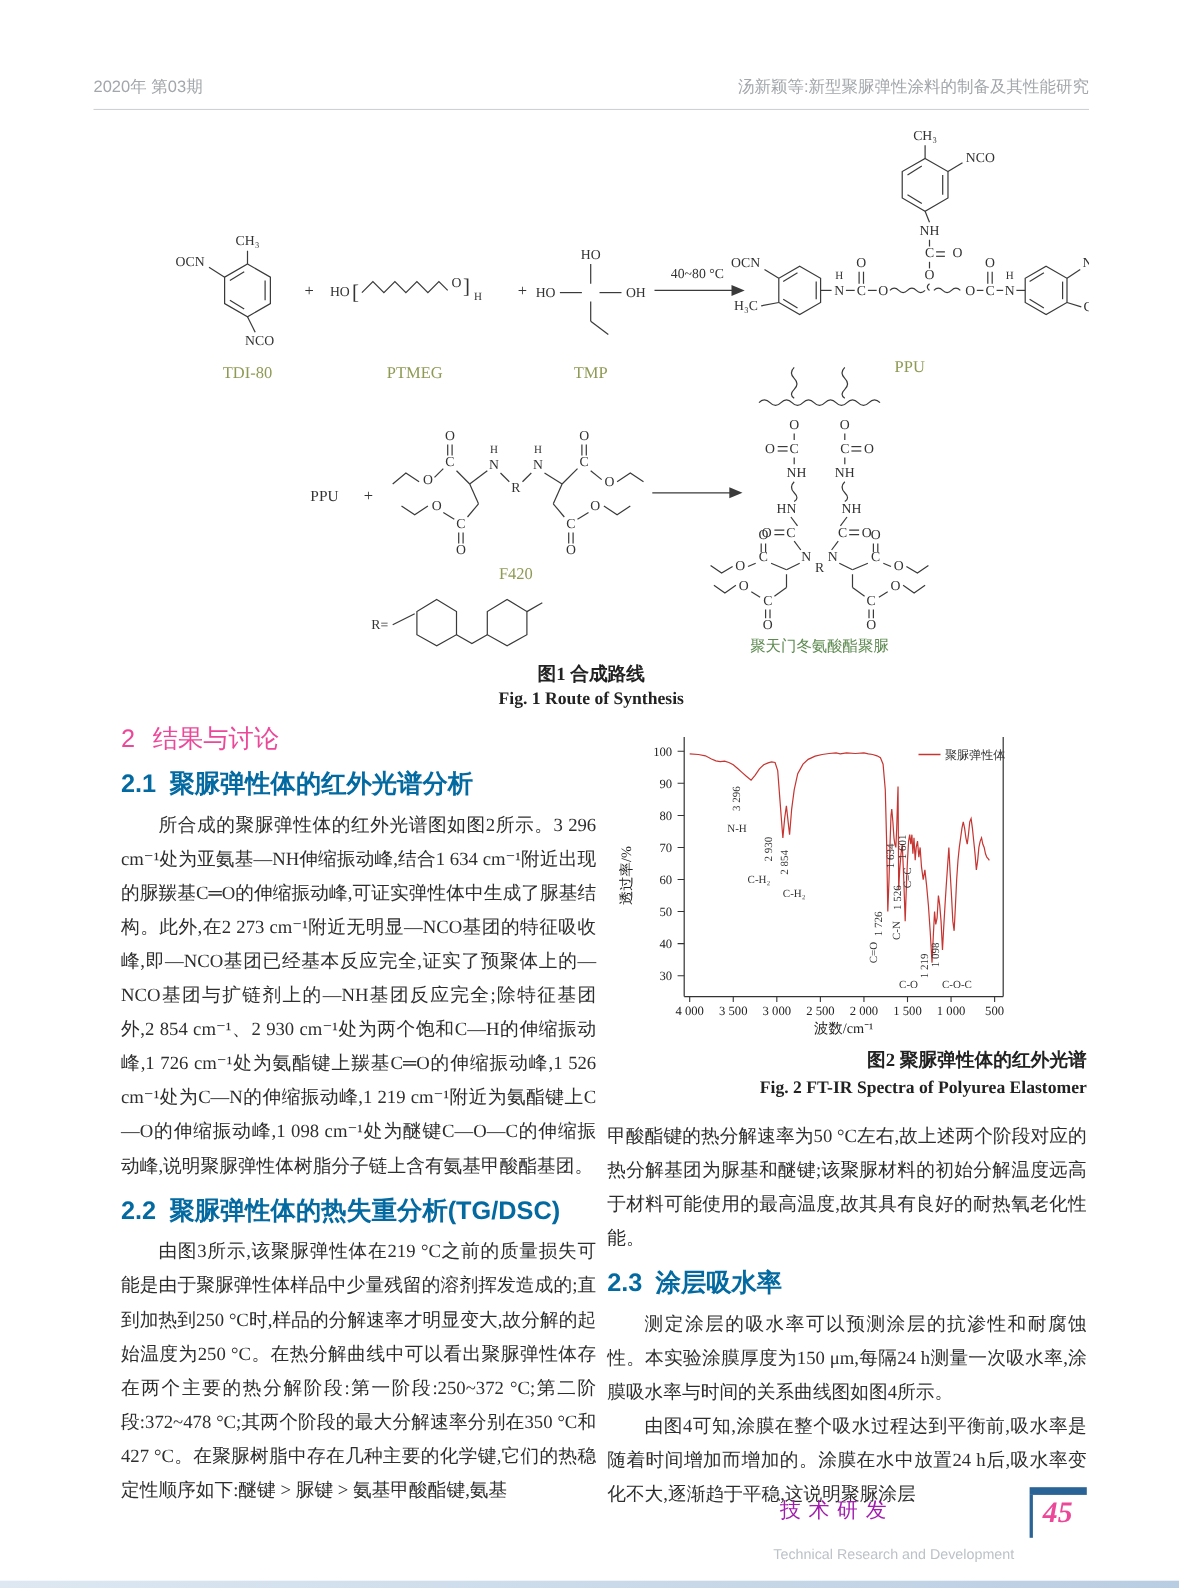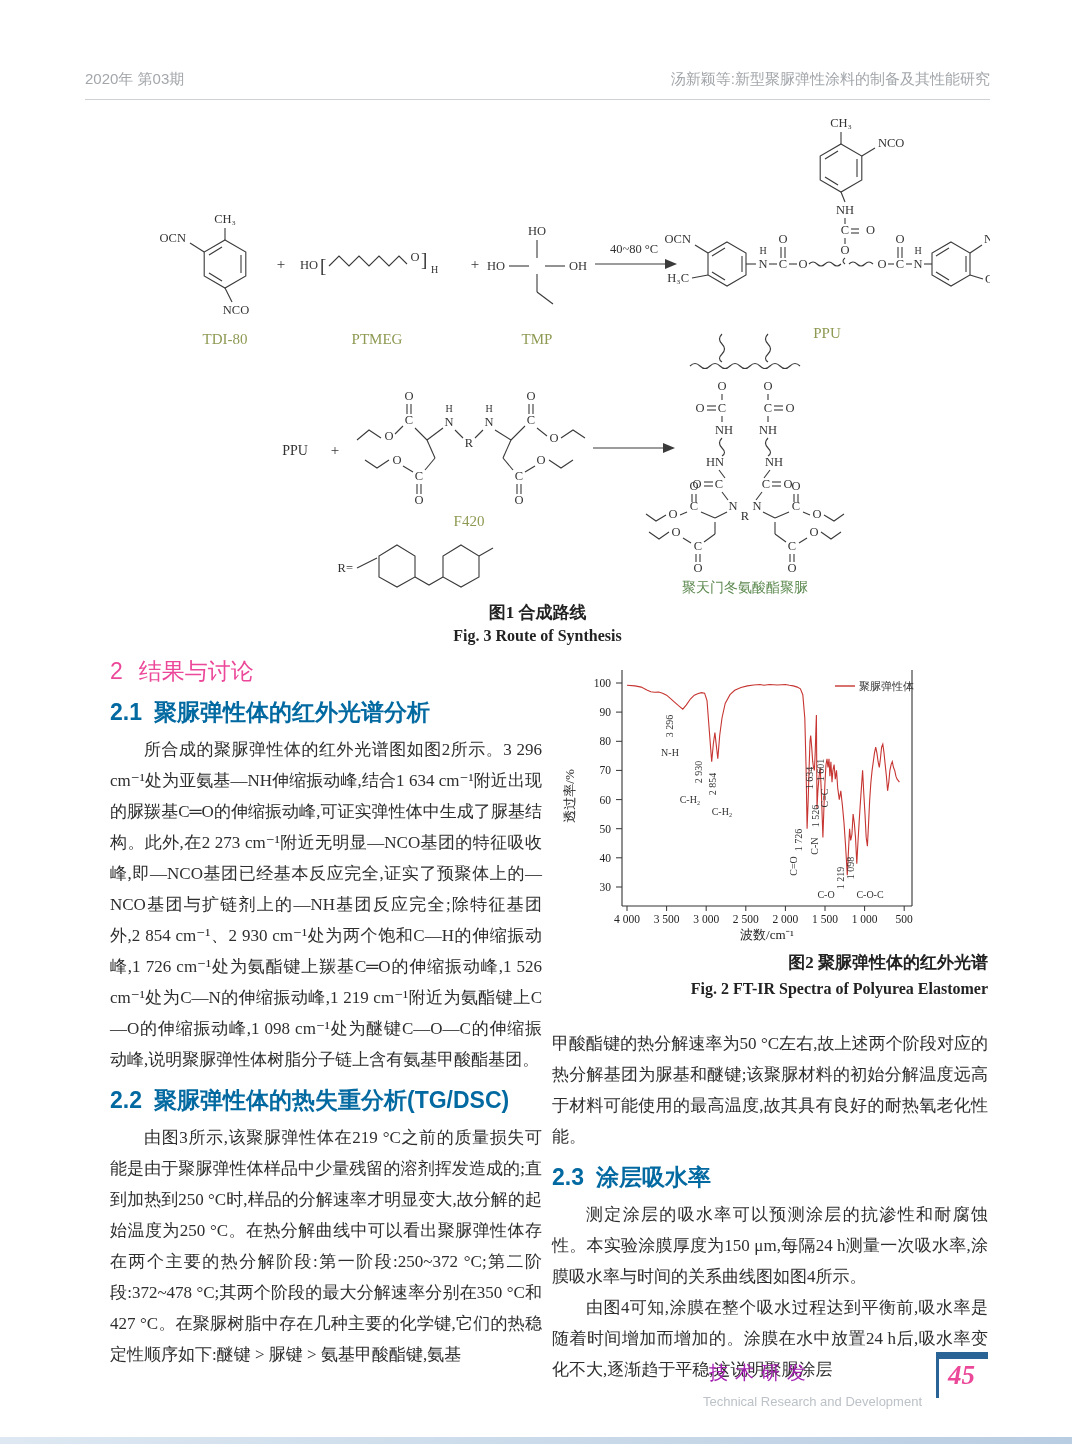--- a/index.html
+++ b/index.html
@@ -40,21 +40,21 @@
   .axis{stroke:#333;stroke-width:1.1;}
   .tick{stroke:#333;stroke-width:1;}
   .ticklab{font-family:"Liberation Serif",serif;font-size:11.5px;fill:#222;}
   .axtitle{font-family:"Liberation Serif",serif;font-size:13px;fill:#222;}
   .ann{font-family:"Liberation Serif",serif;font-size:10px;fill:#333;}
   .fig2cap{margin-top:2px;text-align:right;line-height:26px;}
   
   .footer{position:absolute;left:600px;top:1352px;width:388px;display:flex;align-items:flex-start;}
   .ftext{flex:1;text-align:right;margin-right:14px;padding-top:8px;}
   .fcn{font-size:19px;letter-spacing:7px;color:#a21caf;font-family:"Liberation Sans",sans-serif;text-align:center;}
-  .fen{font-size:13px;color:#bcc2c8;font-family:"Liberation Sans",sans-serif;margin-top:8px;}
+  .fen{font-size:13px;color:#bcc2c8;font-family:"Liberation Sans",sans-serif;margin-top:19px;}
   .pn{width:52px;}
   .pn-bar{height:7px;background:#2a6496;}
   .pn-num{border-left:3px solid #2a6496;padding:1px 0 8px 9px;margin-top:0;
           font-family:"Liberation Serif",serif;font-style:italic;font-weight:700;
           font-size:27px;color:#ec4899;line-height:30px;}
   .bottom-bar{position:absolute;left:0;bottom:0;width:100%;height:7px;
               background:linear-gradient(to right,#dde8f2,#b9cde2);}
 </style>
 </head>
 <body>
@@ -323,21 +323,21 @@
       <text class="atom" x="707" y="466" text-anchor="middle">O</text>
       <line class="bond" x1="714" y1="437" x2="722" y2="432"></line>
       <text class="atom" x="729" y="430" text-anchor="middle">O</text>
       <polyline class="bond" points="736,426 746,433 756,426"></polyline>
       <text class="plabel" x="660" y="486" text-anchor="middle">聚天门冬氨酸酯聚脲</text>
     </g>
   </svg>
 
   <div class="fig1cap">
     <div class="capcn">图1  合成路线</div>
-    <div class="capen">Fig. 3  Route of Synthesis</div>
+    <div class="capen">Fig. 1  Route of Synthesis</div>
   </div>
 
   <div class="colL">
     <h2 class="sec"><span class="hnum">2</span><span>结果与讨论</span></h2>
     <h3 class="sec"><span class="hnum3">2.1</span><span>聚脲弹性体的红外光谱分析</span></h3>
     <p class="body-p indent">所合成的聚脲弹性体的红外光谱图如图2所示。3 296 cm⁻¹处为亚氨基—NH伸缩振动峰,结合1 634 cm⁻¹附近出现的脲羰基C═O的伸缩振动峰,可证实弹性体中生成了脲基结构。此外,在2 273 cm⁻¹附近无明显—NCO基团的特征吸收峰,即—NCO基团已经基本反应完全,证实了预聚体上的—NCO基团与扩链剂上的—NH基团反应完全;除特征基团外,2 854 cm⁻¹、2 930 cm⁻¹处为两个饱和C—H的伸缩振动峰,1 726 cm⁻¹处为氨酯键上羰基C═O的伸缩振动峰,1 526 cm⁻¹处为C—N的伸缩振动峰,1 219 cm⁻¹附近为氨酯键上C—O的伸缩振动峰,1 098 cm⁻¹处为醚键C—O—C的伸缩振动峰,说明聚脲弹性体树脂分子链上含有氨基甲酸酯基团。</p>
     <h3 class="sec"><span class="hnum3">2.2</span><span>聚脲弹性体的热失重分析(TG/DSC)</span></h3>
     <p class="body-p indent">由图3所示,该聚脲弹性体在219 °C之前的质量损失可能是由于聚脲弹性体样品中少量残留的溶剂挥发造成的;直到加热到250 °C时,样品的分解速率才明显变大,故分解的起始温度为250 °C。在热分解曲线中可以看出聚脲弹性体存在两个主要的热分解阶段:第一阶段:250~372 °C;第二阶段:372~478 °C;其两个阶段的最大分解速率分别在350 °C和427 °C。在聚脲树脂中存在几种主要的化学键,它们的热稳定性顺序如下:醚键 &gt; 脲键 &gt; 氨基甲酸酯键,氨基</p>
   </div>
 
@@ -413,21 +413,21 @@
         <text class="ann" x="318" y="238" text-anchor="middle">C-O-C</text>
       </g>
     </svg>
 
     
     <div class="fig2cap">
       <div class="capcn">图2  聚脲弹性体的红外光谱</div>
       <div class="capen">Fig. 2  FT-IR Spectra of Polyurea Elastomer</div>
     </div>
 
-    <p class="body-p" style="margin-top:26px">甲酸酯键的热分解速率为50 °C左右,故上述两个阶段对应的热分解基团为脲基和醚键;该聚脲材料的初始分解温度远高于材料可能使用的最高温度,故其具有良好的耐热氧老化性能。</p>
+    <p class="body-p" style="margin-top:14px">甲酸酯键的热分解速率为50 °C左右,故上述两个阶段对应的热分解基团为脲基和醚键;该聚脲材料的初始分解温度远高于材料可能使用的最高温度,故其具有良好的耐热氧老化性能。</p>
     <h3 class="sec"><span class="hnum3">2.3</span><span>涂层吸水率</span></h3>
     <p class="body-p indent">测定涂层的吸水率可以预测涂层的抗渗性和耐腐蚀性。本实验涂膜厚度为150 μm,每隔24 h测量一次吸水率,涂膜吸水率与时间的关系曲线图如图4所示。</p>
     <p class="body-p indent">由图4可知,涂膜在整个吸水过程达到平衡前,吸水率是随着时间增加而增加的。涂膜在水中放置24 h后,吸水率变化不大,逐渐趋于平稳,这说明聚脲涂层</p>
   </div>
 
   <div class="footer">
     <div class="ftext">
       <div class="fcn">技术研发</div>
       <div class="fen">Technical Research and Development</div>
     </div>

